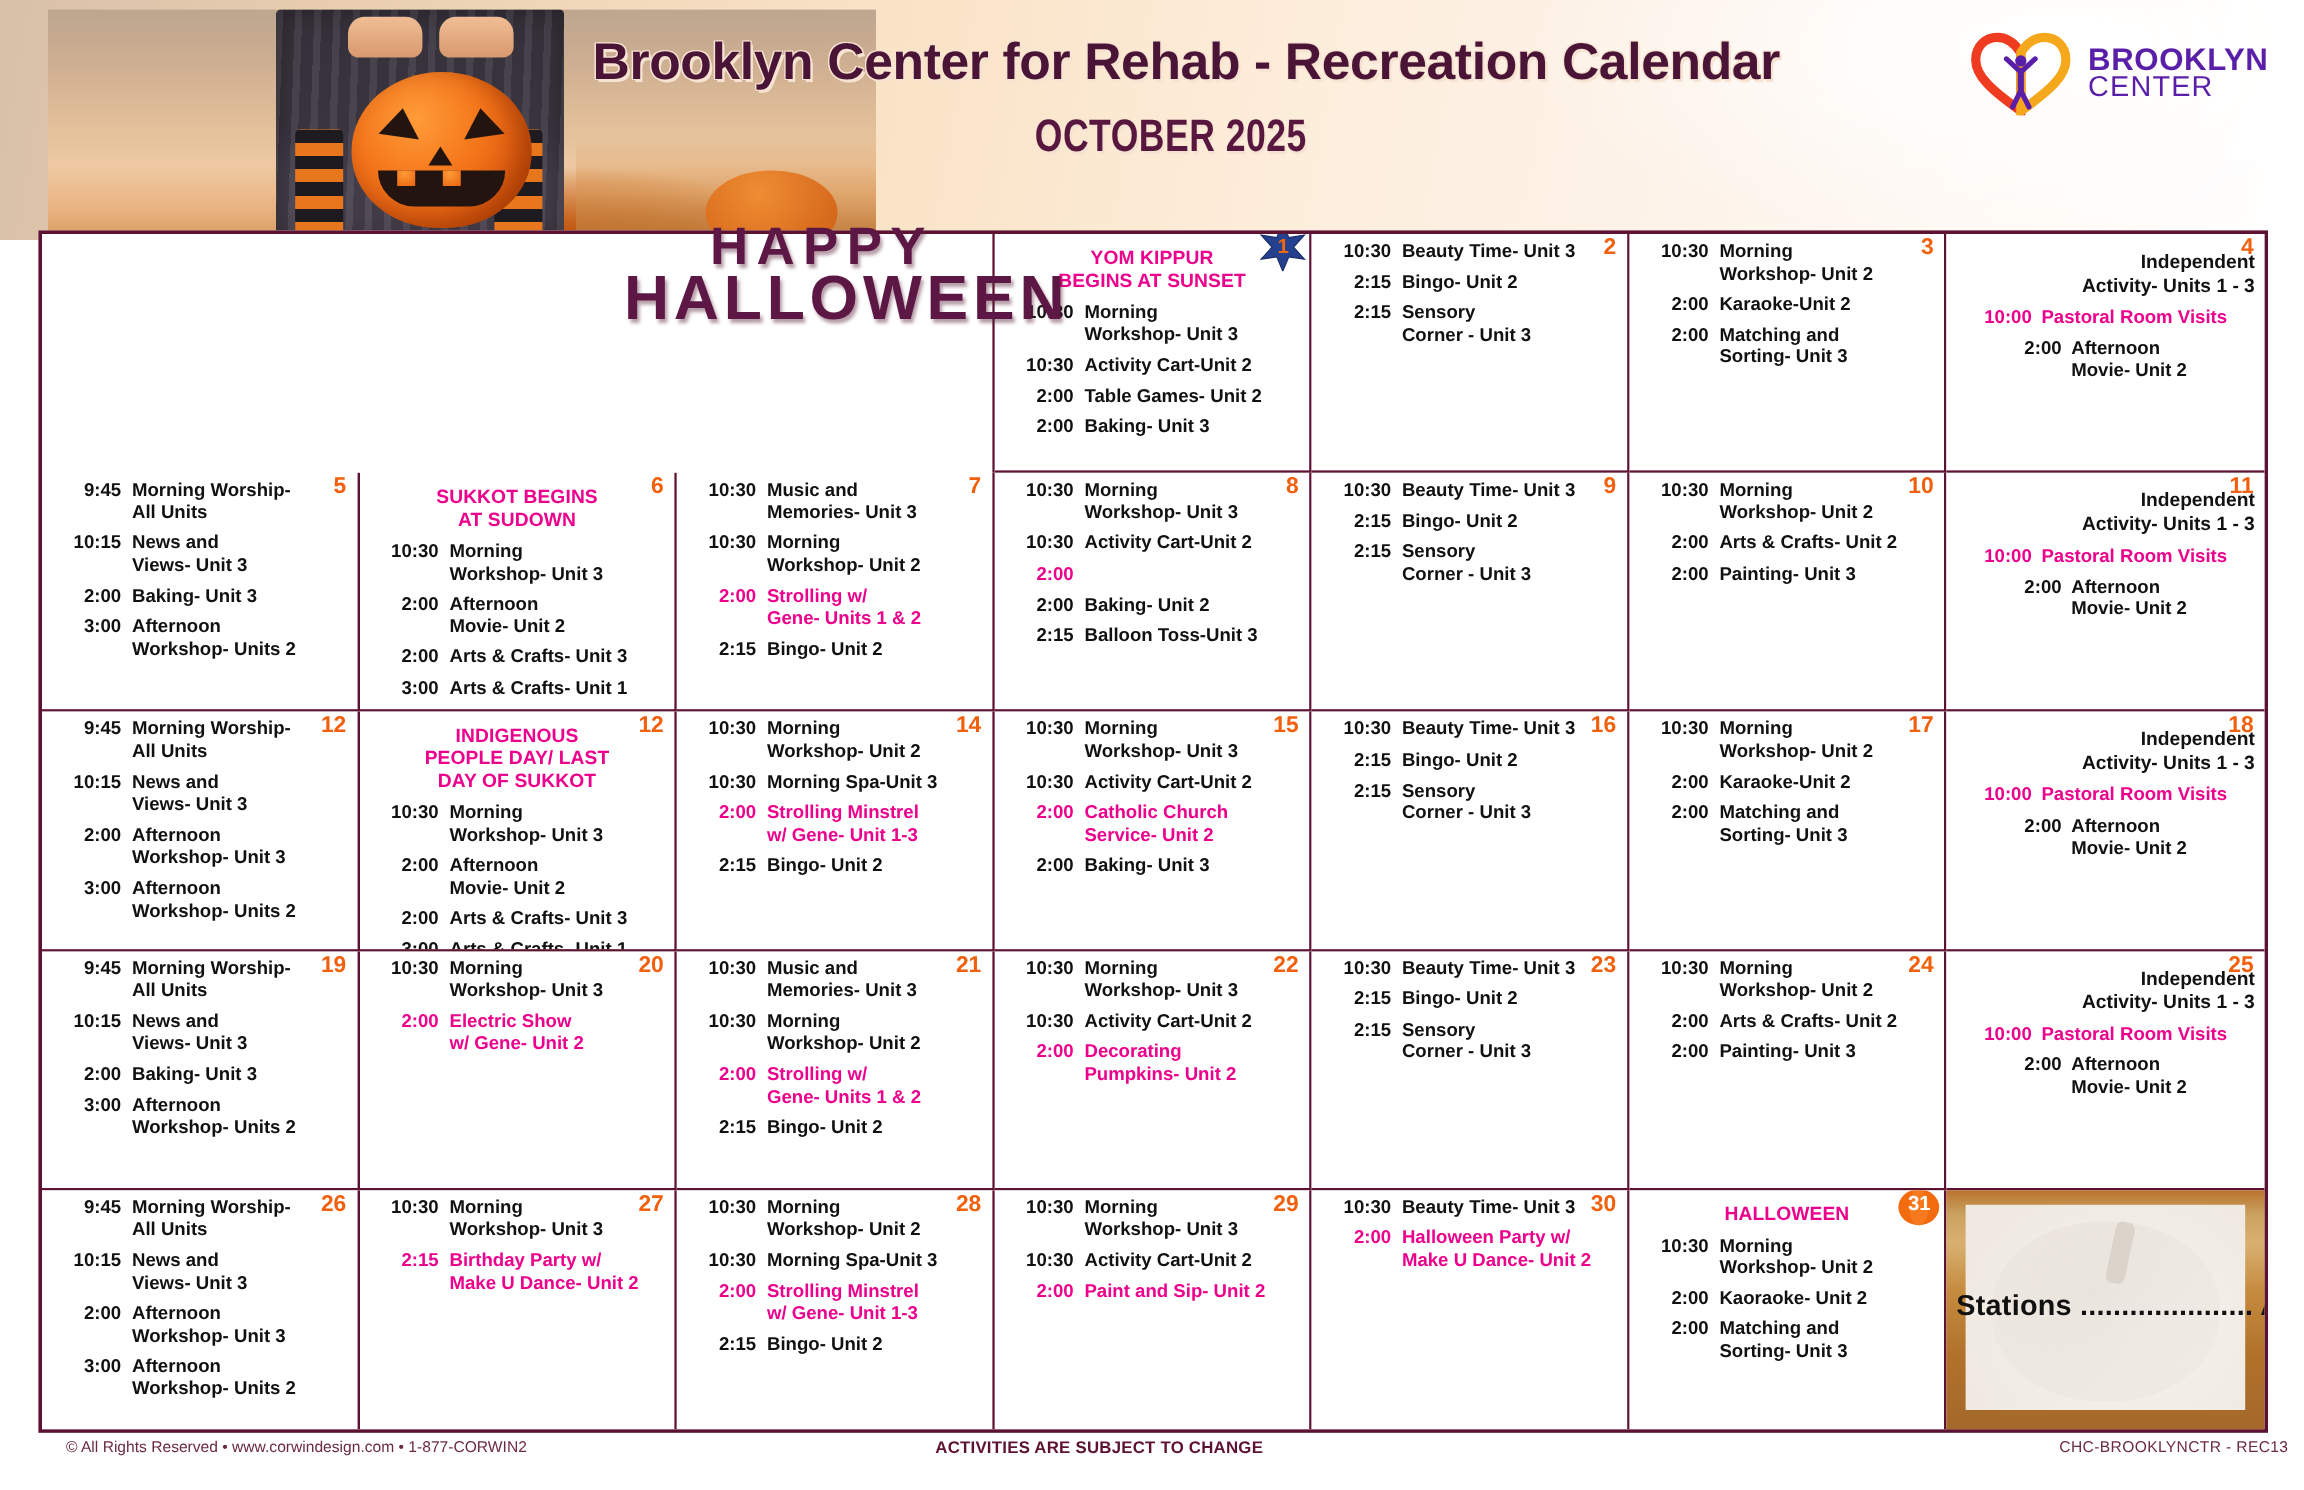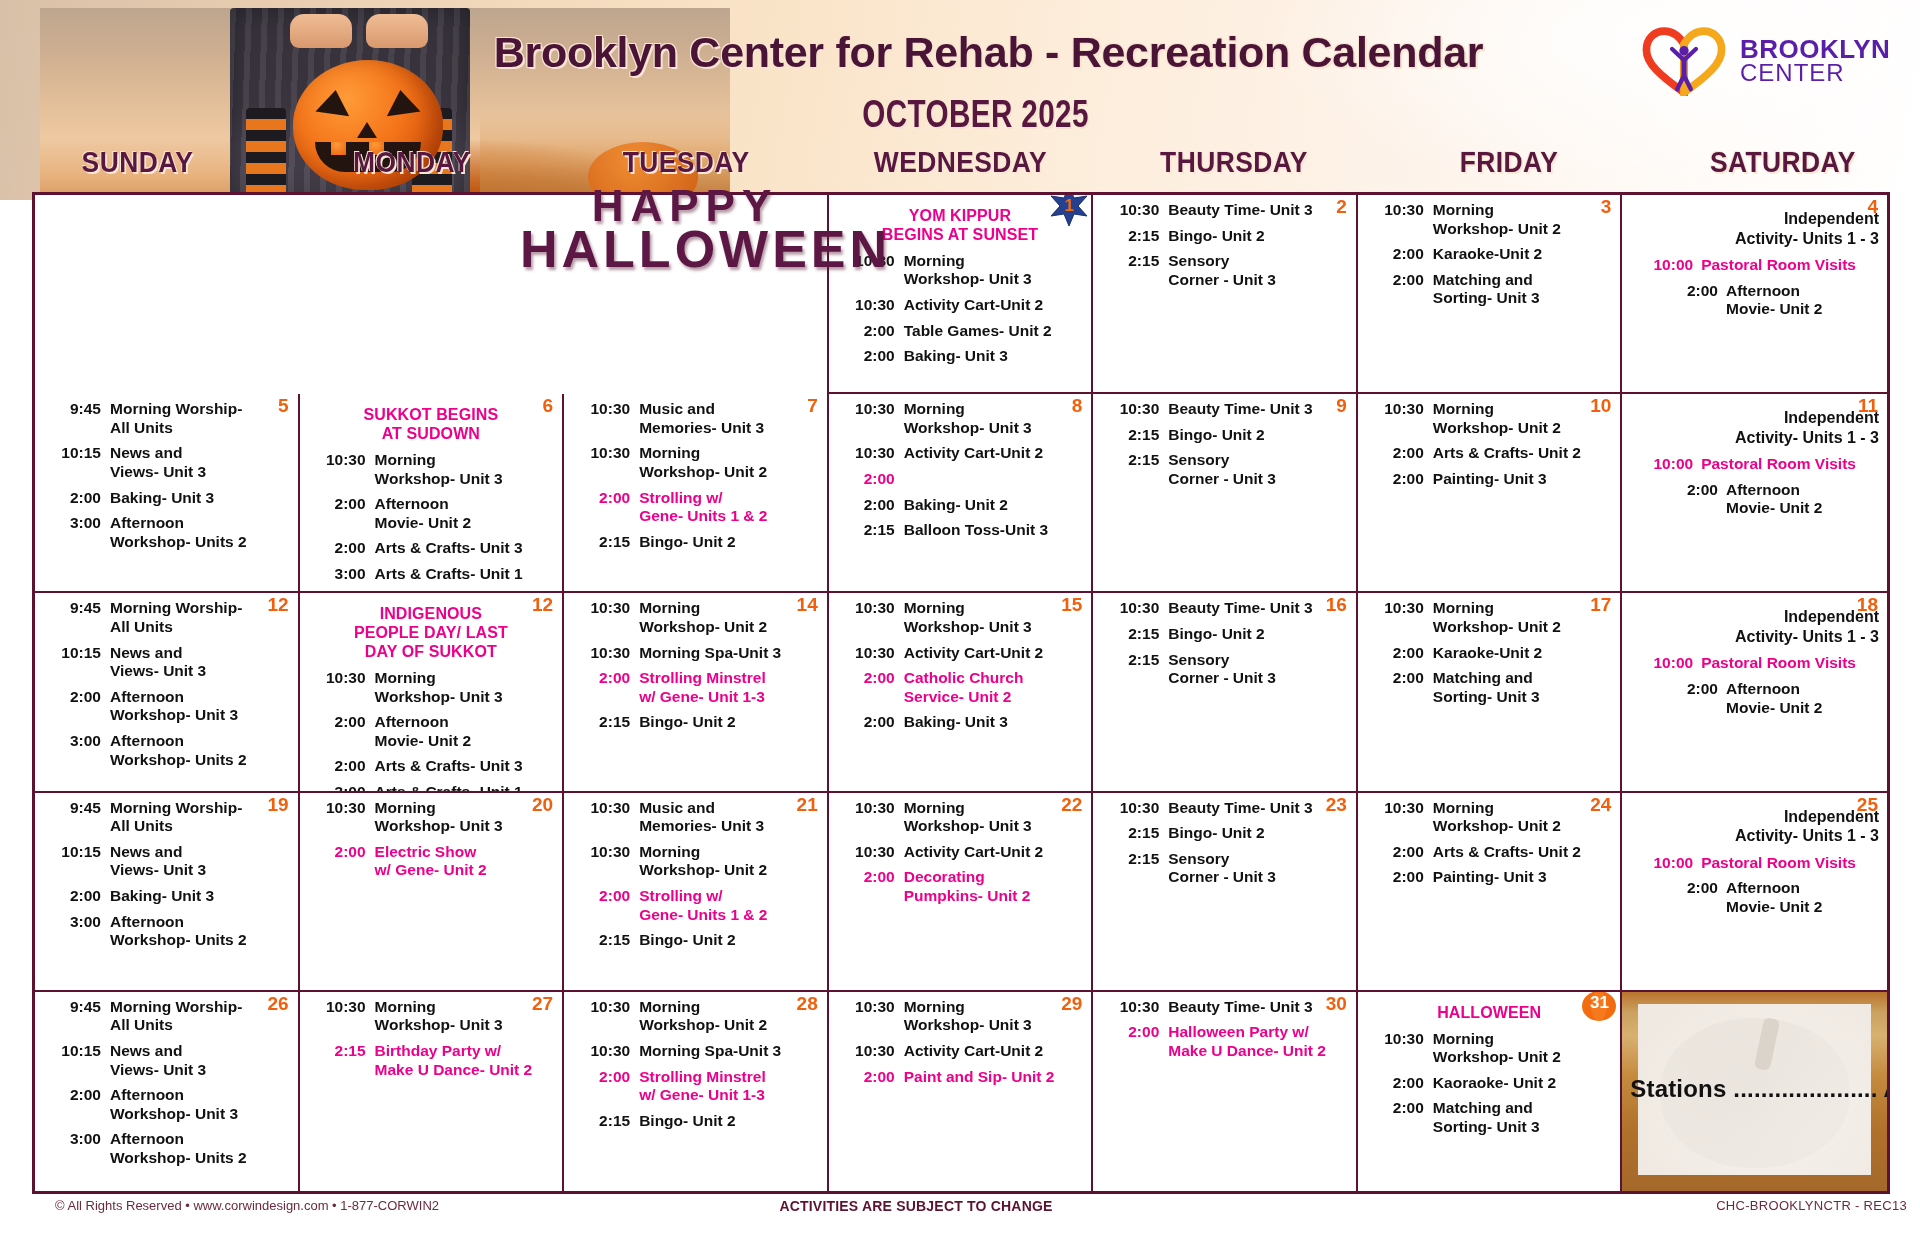--- a/index.html
+++ b/index.html
@@ -217,29 +217,20 @@
         <rect x="47" y="36" width="6" height="26" fill="#5a1fa8"></rect>
         <path d="M50 40 L36 27 M50 40 L64 27" stroke="#5a1fa8" stroke-width="5" stroke-linecap="round" fill="none"></path>
         <path d="M50 58 L42 74 M50 58 L58 74" stroke="#5a1fa8" stroke-width="5" stroke-linecap="round" fill="none"></path>
       </svg>
       <div class="logo-text">
         <div class="logo-b">BROOKLYN</div>
         <div class="logo-c">CENTER</div>
       </div>
     </div>
 
-    <div class="dows" id="dow-row">
-        <div class="dow"><span>SUNDAY</span></div>
-        <div class="dow"><span>MONDAY</span></div>
-        <div class="dow"><span>TUESDAY</span></div>
-        <div class="dow"><span>WEDNESDAY</span></div>
-        <div class="dow"><span>THURSDAY</span></div>
-        <div class="dow"><span>FRIDAY</span></div>
-        <div class="dow"><span>SATURDAY</span></div>
-      </div>
   </div>
 
   <div class="happy">
     <span class="l1">HAPPY</span>
     <span class="l2">HALLOWEEN</span>
   </div>
 
   <div class="grid" id="calendar-grid">
       <div class="cell empty"></div>
       <div class="cell empty"></div>

